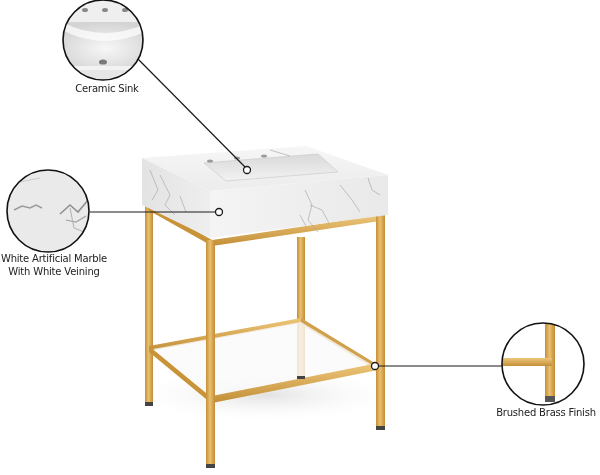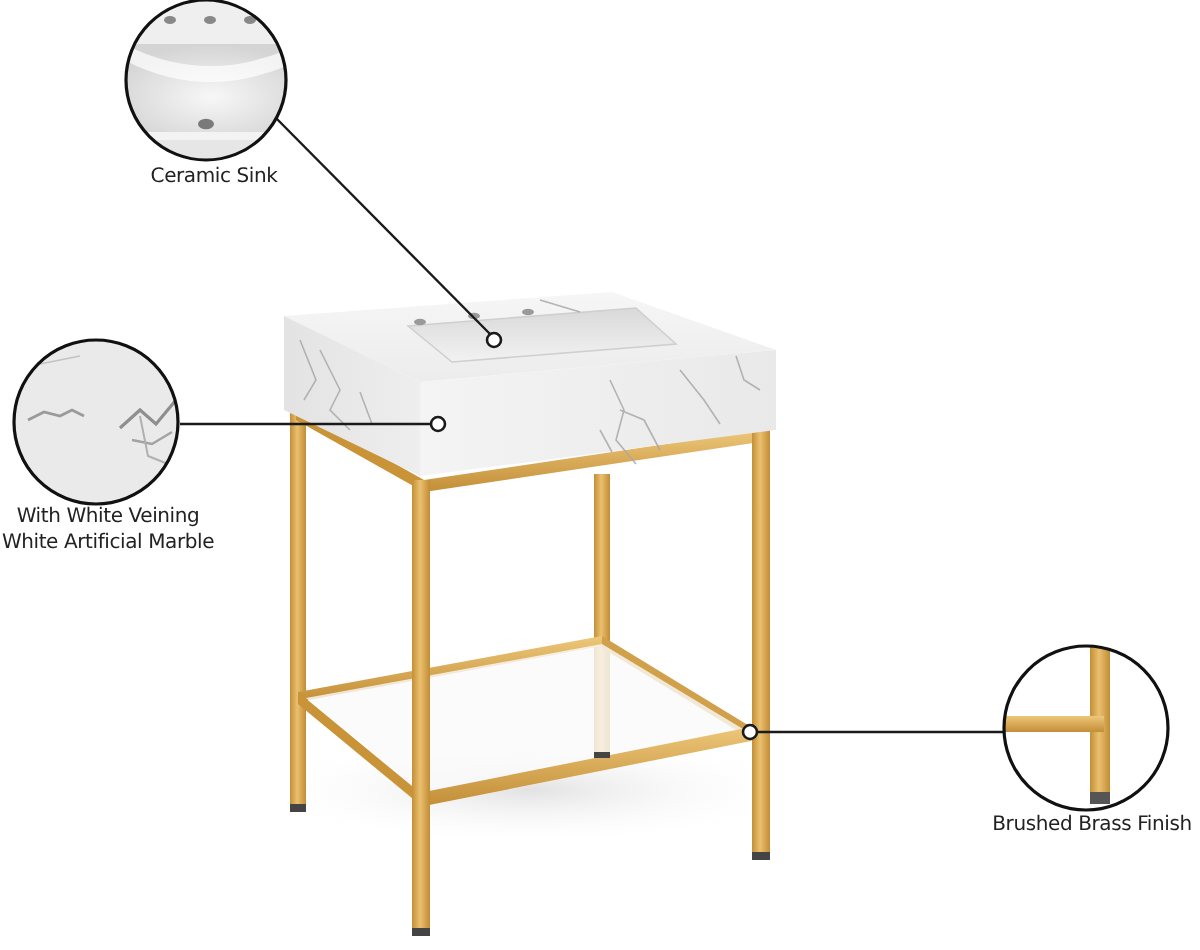--- a/index.html
+++ b/index.html
@@ -178,18 +178,18 @@
       <rect x="545" y="396" width="10" height="6" fill="#555"></rect>
     </g>
     <circle cx="543" cy="364" r="41" fill="none" stroke="#111" stroke-width="1.6"></circle>
   </g>
 </svg>
 
 <div class="label" id="label-sink">
   <span>Ceramic Sink</span>
 </div>
 <div class="label" id="label-marble">
+  <span>White Artificial Marble</span>
   <span>With White Veining</span>
-  <span>White Artificial Marble</span>
 </div>
 <div class="label" id="label-base">
   <span>Brushed Brass Finish</span>
 </div>
 
 </body></html>

